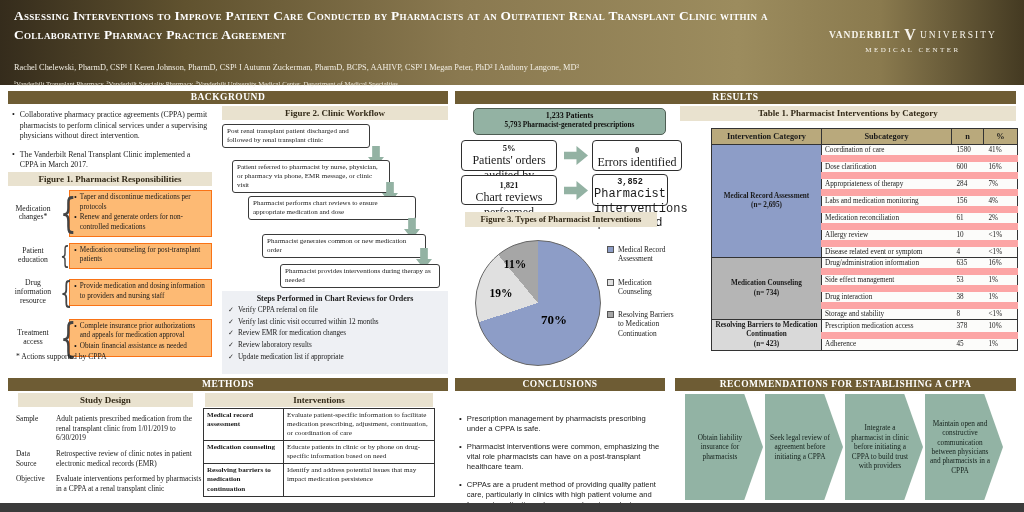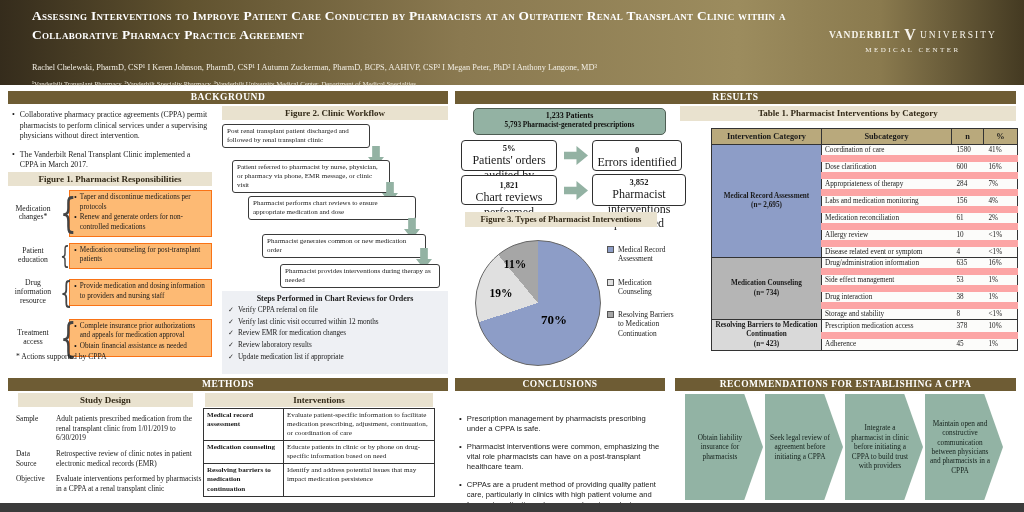--- a/index.html
+++ b/index.html
@@ -3,21 +3,21 @@
 <meta charset="utf-8">
 <style>
   * { margin:0; padding:0; box-sizing:border-box; }
   html,body { background:#fff; }
   body { width:1024px; height:512px; font-family:"Liberation Serif","DejaVu Serif",serif; color:#1a1a1a; overflow:hidden; }
   .poster { position:relative; width:1024px; height:512px; background:#fff; }
 
   
   .header { position:absolute; left:0; top:0; width:1024px; height:85px;
     background:linear-gradient(90deg,#352c1c 0%,#60522f 18%,#8a7950 45%,#9c8c5e 72%,#8a7a4e 86%,#443a22 100%);
-    color:#fff; padding:7px 32px; }
+    color:#fff; padding:7px 14px; }
   .title { width:840px; font-size:13.4px; font-weight:bold; font-variant:small-caps; letter-spacing:0.3px; line-height:1.4; }
   .authors { font-size:8.3px; margin-top:18px; color:#f2eee4; }
   .affils { font-size:6.8px; margin-top:8px; color:#efeadd; }
   .logo { position:absolute; top:28px; right:16px; width:190px; text-align:center; color:#f7f4ec; }
   .logo-top { display:flex; align-items:center; justify-content:center; gap:4px; }
   .logo-w1 { font-size:9.5px; font-weight:bold; letter-spacing:1px; }
   .logo-v { font-size:16px; font-weight:bold; line-height:0.9; }
   .logo-w2 { font-size:9.5px; letter-spacing:2px; font-weight:normal; }
   .logo-bottom { font-size:7px; letter-spacing:2.5px; margin-top:4px; }
 
@@ -245,21 +245,21 @@
   <div class="arr-r" style="left:564px;top:146px;"></div>
   <div class="statbox" style="left:592px;top:140px;width:90px;height:31px;padding-top:4px;">
     <div class="v">0</div>
     <div class="lb">Errors identified</div>
   </div>
   <div class="statbox" style="left:461px;top:175px;width:96px;height:30px;padding-top:4px;">
     <div class="v">1,821</div>
     <div class="lb">Chart reviews performed</div>
   </div>
   <div class="arr-r" style="left:564px;top:181px;"></div>
-  <div class="statbox" style="left:592px;top:174px;width:94px;height:32px;">
+  <div class="statbox" style="left:592px;top:174px;width:76px;height:32px;font-family:Liberation Mono, monospace;">
     <div class="v">3,852</div>
     <div class="lb">Pharmacist interventions preformed</div>
   </div>
 
   <div class="figbar" style="left:465px;top:212px;width:192px;height:15px;line-height:15px;font-size:8.6px;">Figure 3. Types of Pharmacist Interventions</div>
   <div class="pie" style="background: conic-gradient(rgb(141, 157, 199) 0deg, rgb(141, 157, 199) 252deg, rgb(224, 224, 224) 252deg, rgb(224, 224, 224) 320.4deg, rgb(166, 166, 166) 320.4deg, rgb(166, 166, 166) 360deg);"></div>
   <div class="pie-lab" style="left:534px;top:312px;width:40px;font-size:13px;">70%</div>
   <div class="pie-lab" style="left:483px;top:287px;width:36px;font-size:11.5px;">19%</div>
   <div class="pie-lab" style="left:497px;top:258px;width:36px;font-size:11.5px;">11%</div>
   <div class="legend">

